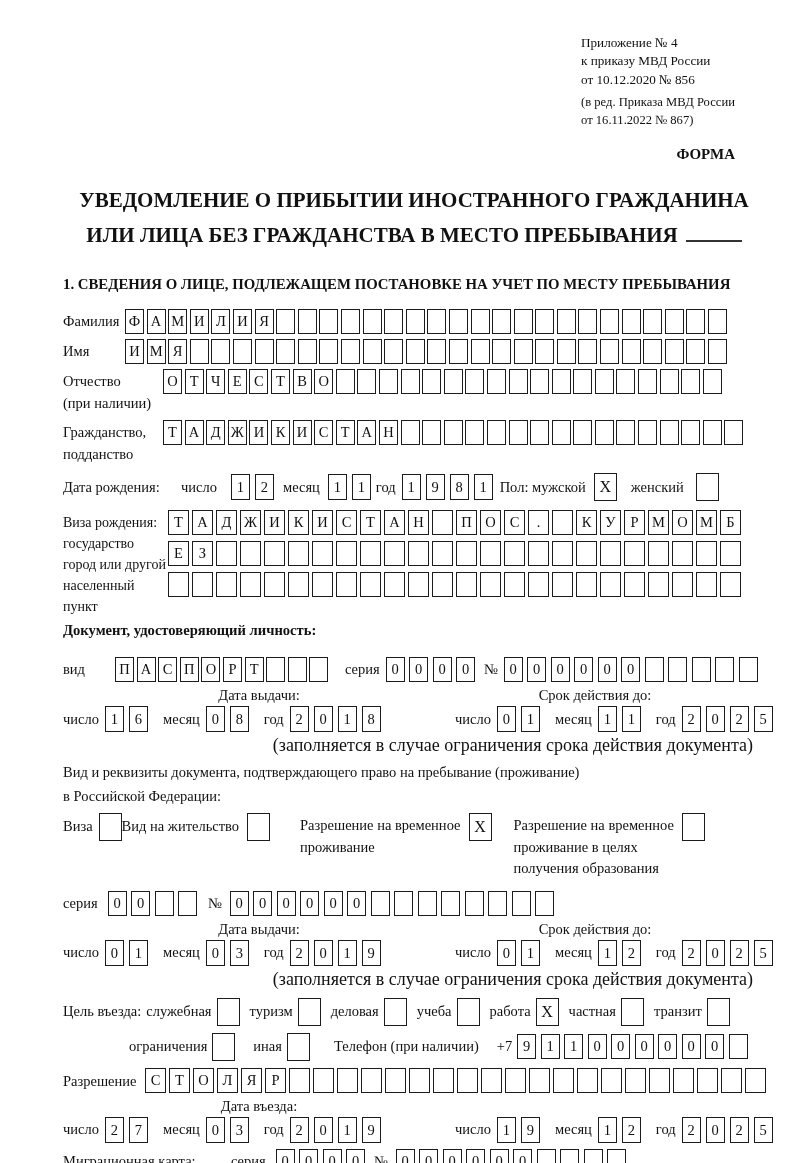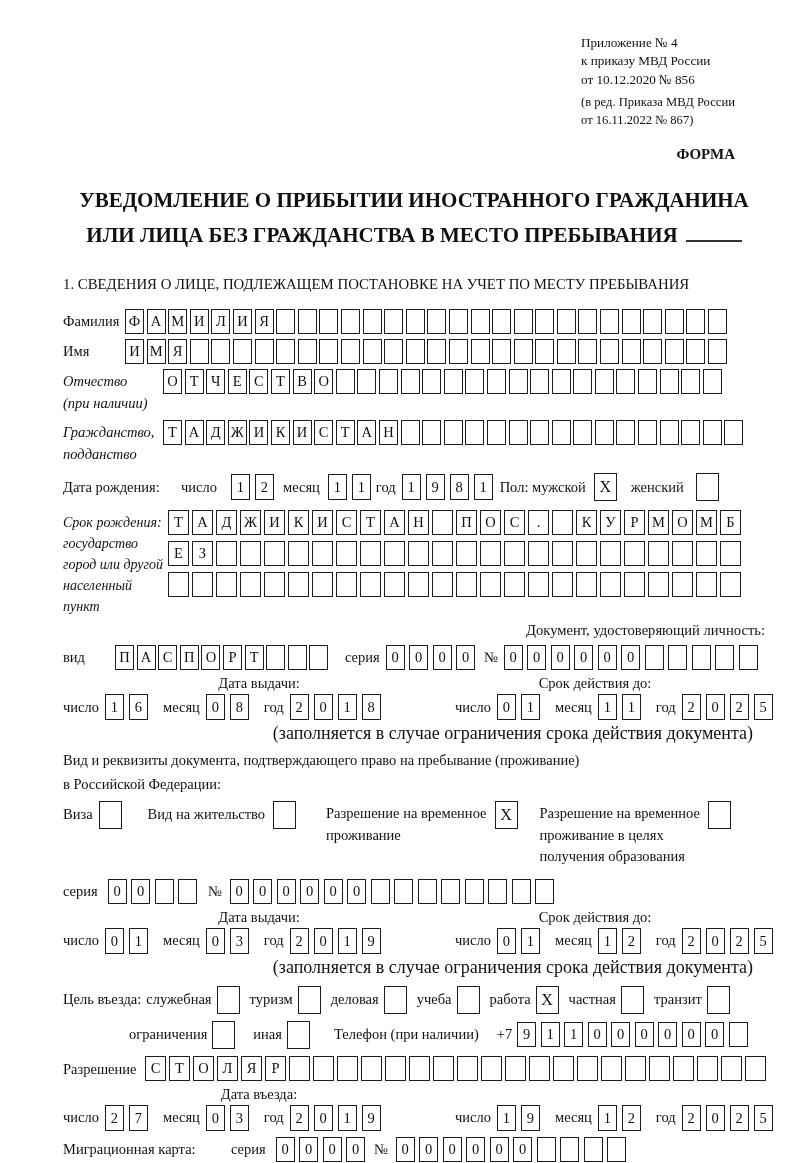--- a/index.html
+++ b/index.html
@@ -11,31 +11,31 @@
   .boxes{display:inline-flex;vertical-align:middle;}
   .box{display:inline-block;box-sizing:content-box;width:17px;height:23px;border:1.6px solid #1c1c1c;
        margin-right:2.6px;text-align:center;font-size:14.5px;line-height:23px;background:#fff;}
   .wide .box{width:19px;margin-right:3px;}
   .gap .box{width:17px;margin-right:4.5px;}
   .date .box{width:17px;height:24px;line-height:24px;margin-right:5px;}
   .big .box{width:21px;height:26px;line-height:26px;font-size:16px;margin-right:0;}
 
   .frow{display:flex;align-items:flex-start;margin-bottom:5px;}
   .flabel{flex:0 0 auto;padding-top:4px;}
-  .lab-col{line-height:1.5;font-style:italic;}
+  .lab-col{line-height:1.5;}
 
   
   .appendix{margin-left:auto;width:184px;font-size:13.2px;line-height:1.4;}
   .appendix .amend{font-size:12.6px;margin-top:5px;line-height:1.38;}
   .forma{text-align:right;padding-right:30px;font-weight:bold;font-size:15px;margin:17px 0 4px;}
   .title{text-align:center;font-weight:bold;font-size:21px;line-height:1.65;margin:20px 0 0;}
   .title .uline{display:inline-block;width:56px;border-bottom:2.4px solid #333;height:13px;margin-left:8px;}
-  .sec-head{font-weight:normal;font-size:14.8px;margin:24px 0 16px;}
-
-  .center-bold{text-align:right;font-weight:normal;font-size:14.6px;margin:4px 0 6px;}
+  .sec-head{font-weight:bold;font-size:14.8px;margin:24px 0 16px;}
+
+  .center-bold{text-align:left;font-weight:bold;font-size:14.6px;margin:4px 0 18px;}
   .note-right{text-align:right;font-size:18px;padding-right:12px;margin:-1px 0 8px;}
 
   .hdr-row{display:flex;font-size:14.5px;margin:4px 0 2px;}
   .hdr-left{flex:0 0 362px;text-align:center;padding-left:30px;box-sizing:border-box;}
   .hdr-right{flex:1;text-align:center;}
   .date-row{display:flex;align-items:center;margin-bottom:4px;}
   .dgroup{display:flex;align-items:center;}
   .dgroup .dlab{margin-right:6px;}
   .dgroup .boxes{margin-right:10px;}
   .dg-left{flex:0 0 392px;}
@@ -238,21 +238,21 @@
         <span class="box">X</span>
       </span>
     <span style="margin:0 12px 0 14px">женский</span>
     <span class="boxes big">
         <span class="box"></span>
       </span>
   </div>
 
   <div class="frow">
     <span class="flabel lab-col" style="width:105px;padding-top:2px;font-size:14px">
-      <span>Срок рождения:</span><br>
+      <span>Виза рождения:</span><br>
       <span>государство</span><br>
       <span>город или другой</span><br>
       <span>населенный пункт</span>
     </span>
     <span class="stack">
       <div><span class="boxes wide">
             <span class="box">Т</span>
             <span class="box">А</span>
             <span class="box">Д</span>
             <span class="box">Ж</span>
@@ -414,21 +414,21 @@
           <span class="box">5</span>
         </span>
     </span>
   </div>
   <div class="note-right">(заполняется в случае ограничения срока действия документа)</div>
 
   <div style="margin-bottom:7px">Вид и реквизиты документа, подтверждающего право на пребывание (проживание)</div>
   <div style="margin-bottom:8px">в Российской Федерации:</div>
 
   <div class="frow">
-    <span class="opt" style="margin-right:26px">
+    <span class="opt" style="">
       <span class="ol">Виза</span>
       <span class="boxes big" style="margin-left:6px">
           <span class="box"></span>
         </span>
     </span>
     <span class="opt" style="margin-right:30px">
       <span class="ol">Вид на жительство</span>
       <span class="boxes big">
           <span class="box"></span>
         </span>

